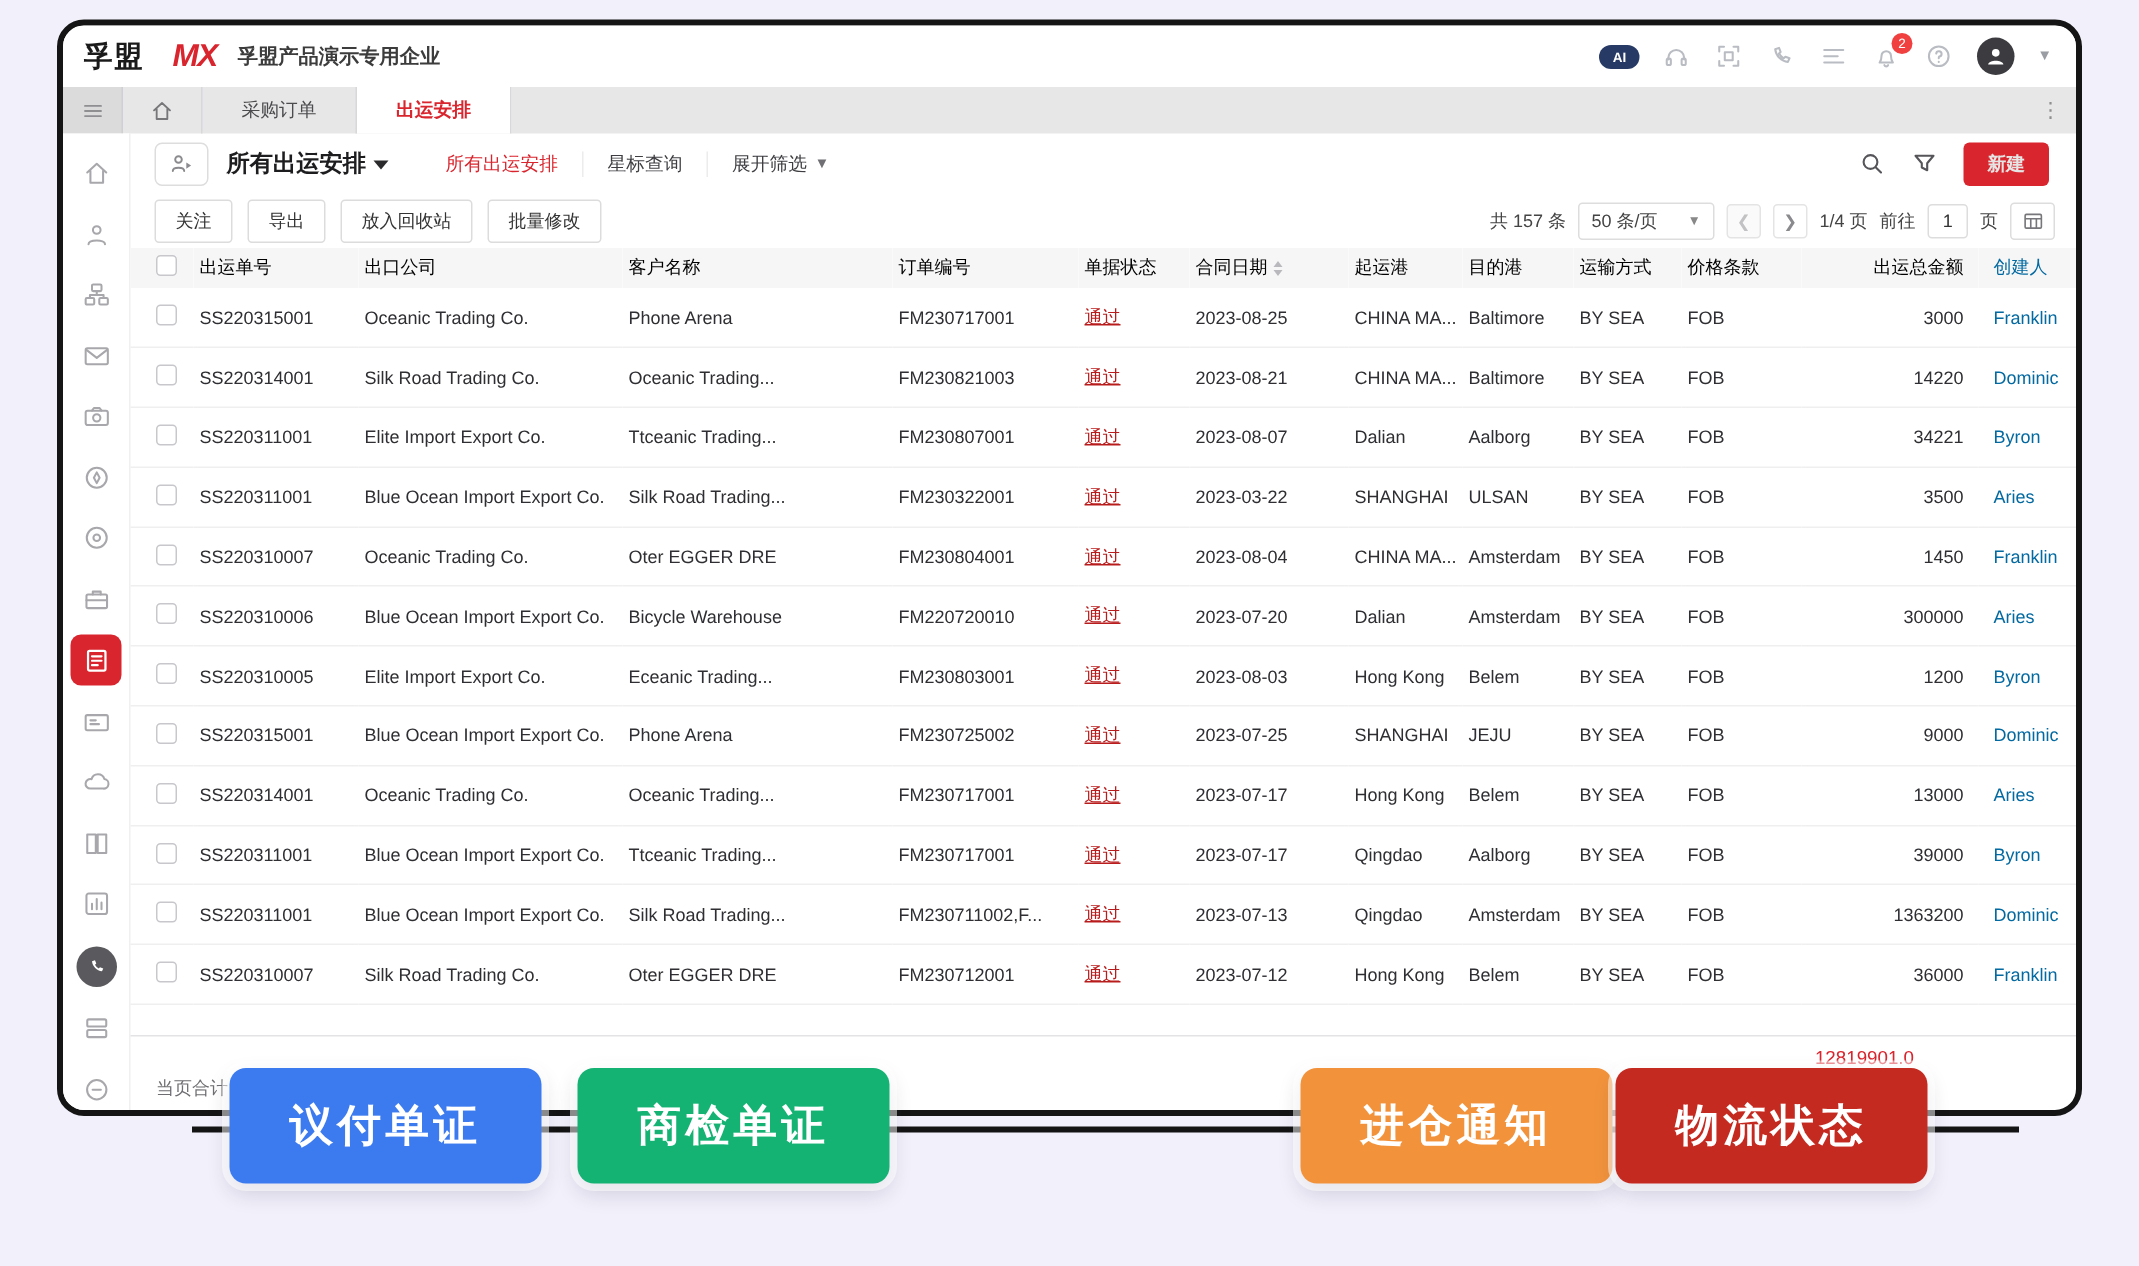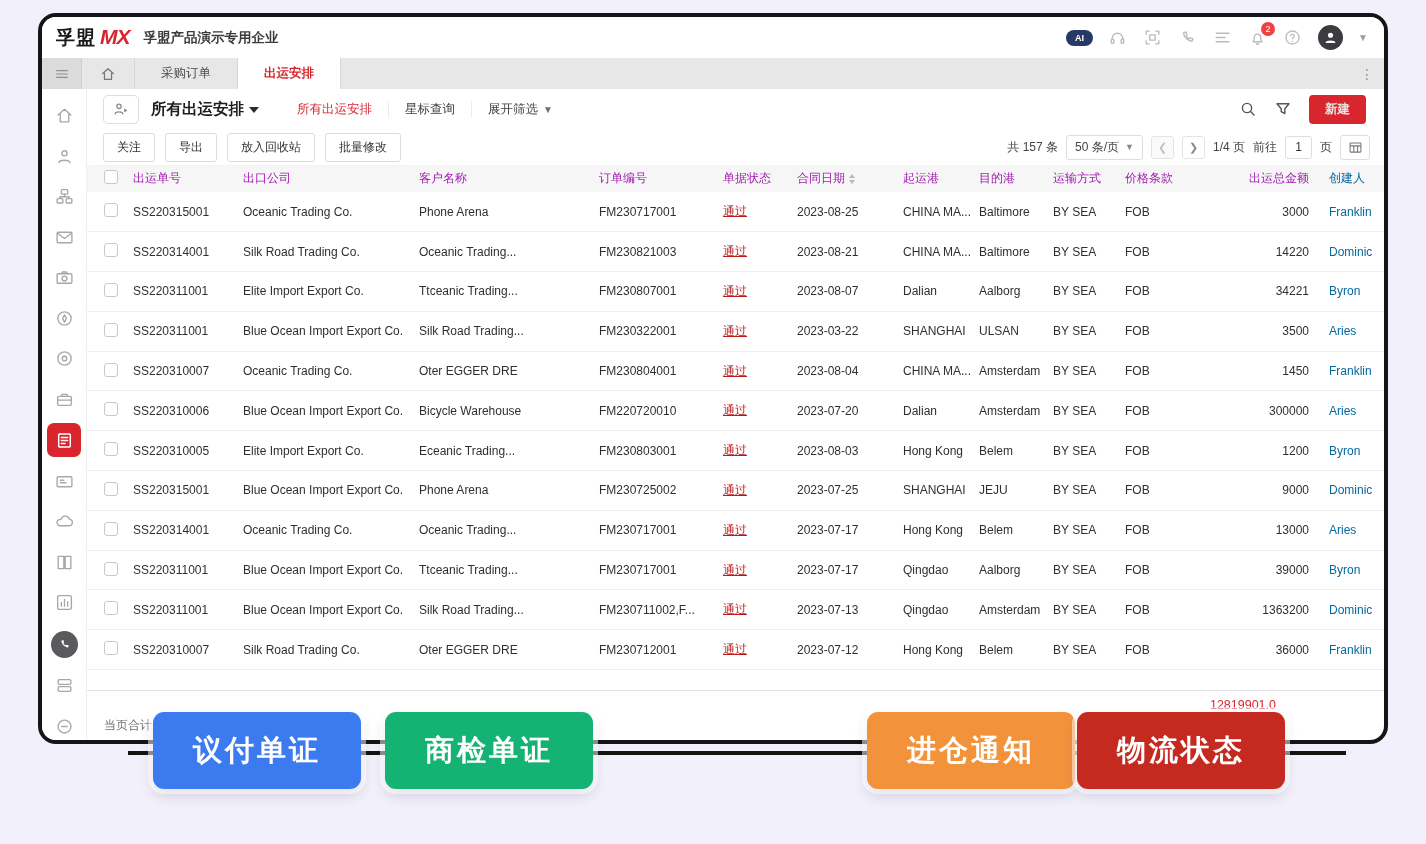--- a/index.html
+++ b/index.html
@@ -4,21 +4,21 @@
 <style>
   * { margin:0; padding:0; box-sizing:border-box; }
   html,body { width:1426px; height:844px; }
   body { font-family:"Liberation Sans","DejaVu Sans",sans-serif; background:#f2f0fa; position:relative; overflow:hidden; }
 
   .window { position:absolute; left:38px; top:13px; width:1350px; height:731px;
             background:#fff; border:4px solid #151515; border-radius:18px; overflow:hidden; }
 
   
   .topbar { height:41px; background:#fff; display:flex; align-items:center; padding:0 16px 0 14px; }
-  .logo { display:flex; align-items:baseline; gap:2px; }
+  .logo { display:flex; align-items:baseline; gap:17px; }
   .logo-cn { font-size:19px; font-weight:bold; color:#1a1a1a; letter-spacing:1px; }
   .logo-mx { font-size:21px; font-weight:bold; color:#d9252e; font-style:italic; letter-spacing:-1px; margin-left:2px; }
   .company { font-size:13.5px; font-weight:bold; color:#3c3c3c; margin-left:14px; }
   .topbar-right { margin-left:auto; display:flex; align-items:center; gap:15px; }
   .ai-pill { background:#273a66; color:#fff; font-size:9px; font-weight:bold; border-radius:9px;
              padding:3px 9px; display:inline-flex; align-items:center; cursor:pointer; }
   .tb-icn { color:#b9bcc2; width:20px; height:20px; display:inline-flex; position:relative; cursor:pointer; }
   .tb-icn svg { width:19px; height:19px; }
   .badge { position:absolute; top:-6px; right:-7px; background:#f04040; color:#fff; font-size:9px;
            min-width:14px; height:14px; border-radius:8px; display:flex; align-items:center; justify-content:center; padding:0 3px; }
@@ -62,32 +62,32 @@
   .view-tab .vchev { color:#707074; font-size:10px; }
   .filter-right { margin-left:auto; display:flex; align-items:center; gap:16px; }
   .f-icn { color:#55555a; width:19px; height:19px; cursor:pointer; }
   .f-icn svg { width:18px; height:18px; }
   .new-btn { background:#d9252e; color:#e5e5e5; font-size:12.5px; padding:6px 16px; border-radius:4px; border:none; cursor:pointer; font-weight:bold; }
 
   
   .action-row { height:36px; display:flex; align-items:center; padding:0 14px 0 16px; gap:10px; }
   .a-btn { font-size:12px; color:#333; background:#fff; border:1px solid #dcdcdc; border-radius:3px; padding:5px 13px; cursor:pointer; white-space:nowrap; }
   .pager { margin-left:auto; display:flex; align-items:center; gap:8px; font-size:12px; color:#444; }
-  .page-size { border:1px solid #ddd; border-radius:3px; padding:3px 8px; display:flex; align-items:center; gap:6px; cursor:pointer; background:#fff; }
+  .page-size { border:1px solid #ddd; border-radius:3px; padding:3px 8px; display:flex; align-items:center; gap:20px; cursor:pointer; background:#fff; }
   .page-size .vchev { font-size:9px; color:#888; }
   .pg-btn { width:23px; height:23px; border:1px solid #e4e4e4; border-radius:3px; display:flex; align-items:center; justify-content:center; color:#c2c2c4; font-size:11px; cursor:pointer; background:#fafafa; }
   .pg-btn.nxt { color:#8a8a8e; background:#fff; }
   .goto-input { width:27px; height:23px; border:1px solid #ddd; border-radius:3px; text-align:center; font-size:12px; color:#333; }
   .cols-btn { width:30px; height:25px; border:1px solid #ddd; border-radius:3px; display:flex; align-items:center; justify-content:center; color:#77777b; cursor:pointer; background:#fff; }
   .cols-btn svg { width:15px; height:15px; }
 
   
   .table-wrap { }
   table { width:100%; border-collapse:collapse; table-layout:fixed; }
-  thead th { background:#f6f6f7; font-size:12px; font-weight:normal; color:#a21caf; text-align:left;
+  thead th { background:#f6f6f7; font-size:12px; font-weight:normal; color:#000000; text-align:left;
              height:27px; padding:0 4px; white-space:nowrap; overflow:hidden; }
   tbody td { font-size:12px; color:#2f2f33; height:39.8px; border-bottom:1px solid #efefef;
              padding:0 4px; white-space:nowrap; overflow:hidden; text-overflow:clip; }
   tbody tr { cursor:pointer; background:#fff; }
   th.c-check, td.c-check { padding-left:17px; }
   .cbx { width:14px; height:14px; border:1px solid #c8c8cc; border-radius:3px; background:#fff; display:inline-block; cursor:pointer; }
   td.c-amount, th.c-amount { text-align:right; padding-right:10px; }
   td.c-creator, th.c-creator { padding-left:10px; color:#0369a1; }
   .status-link { color:#b91c1c; text-decoration:underline; cursor:pointer; }
   .sorter { display:inline-flex; flex-direction:column; vertical-align:middle; margin-left:4px; gap:2px; }

